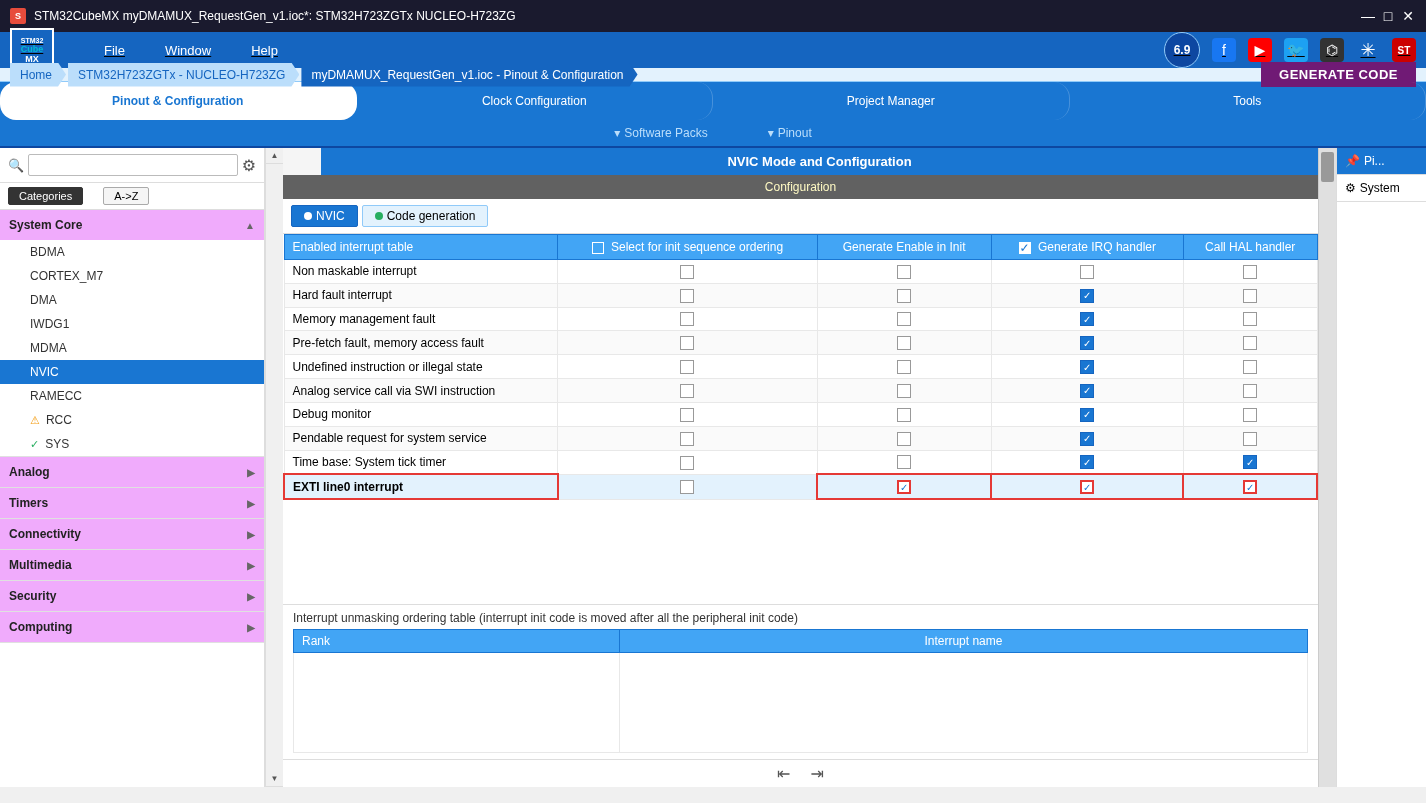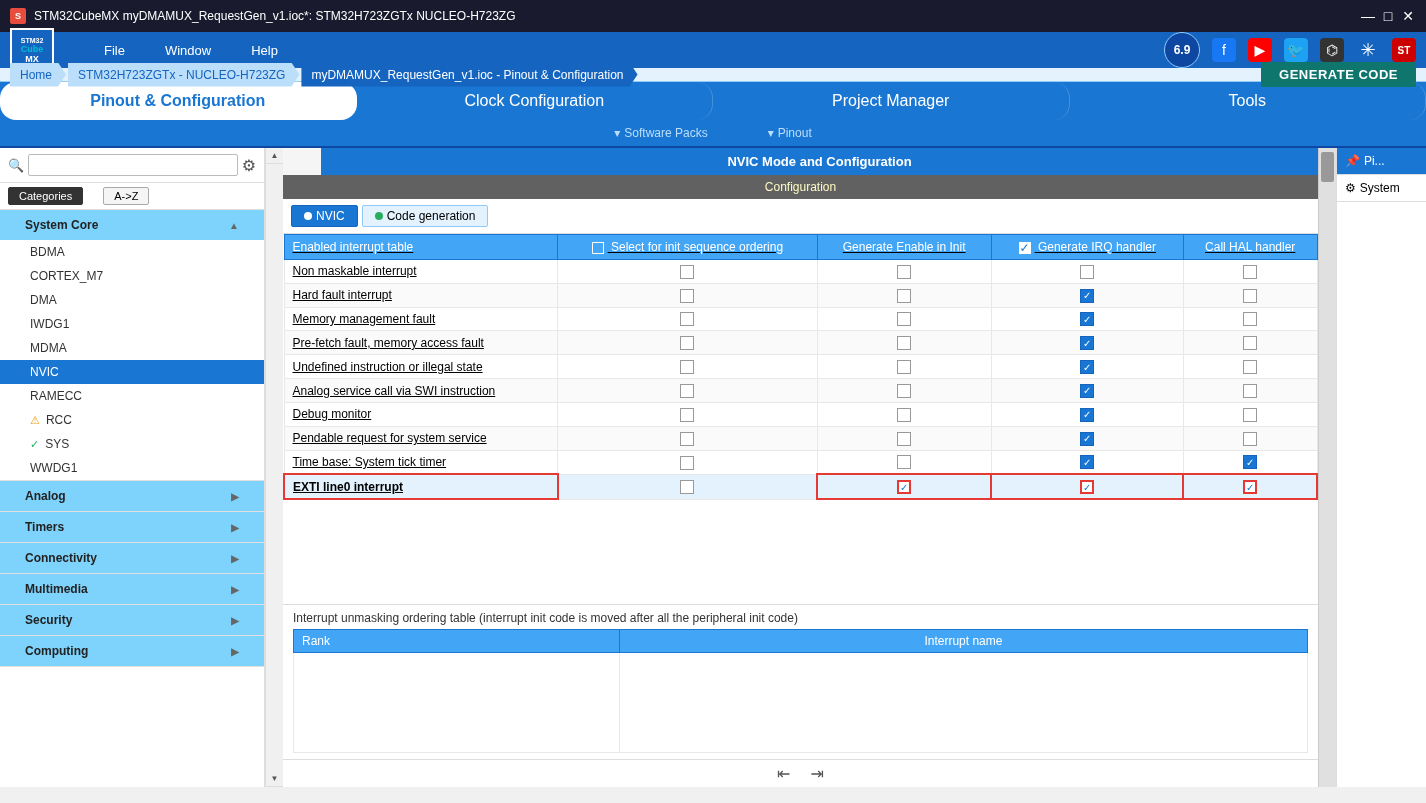--- a/index.html
+++ b/index.html
@@ -20,20 +20,21 @@
     .titlebar-controls { display: flex; gap: 4px; }
     .titlebar-btn { width: 16px; height: 16px; border: none; background: transparent; color: #fff; cursor: pointer; font-size: 14px; display: flex; align-items: center; justify-content: center; }
 
     
     .menubar {
       height: 36px;
       background: #1565c0;
       display: flex;
       align-items: center;
       padding: 0 0 0 10px;
+      text-decoration: underline;
     }
     .menubar-logo { display: flex; align-items: center; margin-right: 30px; }
     .logo-box { width: 44px; height: 44px; background: #1565c0; border: 2px solid #fff; display: flex; flex-direction: column; align-items: center; justify-content: center; }
     .logo-stm { font-size: 7px; color: #fff; font-weight: bold; }
     .logo-cube { font-size: 9px; color: #00bcd4; font-weight: bold; }
     .logo-mx { font-size: 9px; color: #fff; font-weight: bold; }
     .menubar-items { display: flex; gap: 0; flex: 1; }
     .menubar-item { color: #fff; padding: 0 20px; height: 28px; display: flex; align-items: center; cursor: pointer; font-size: 13px; }
     .menubar-right { display: flex; align-items: center; gap: 12px; padding-right: 10px; }
     .social-icon { width: 24px; height: 24px; border-radius: 4px; display: flex; align-items: center; justify-content: center; font-size: 14px; cursor: pointer; }
@@ -66,21 +67,21 @@
       color: #1565c0;
       cursor: pointer;
       height: 24px;
     }
     .breadcrumb-item.active {
       background: #1565c0;
       color: #fff;
     }
     .generate-btn {
       margin-left: auto;
-      background: #0f766e;
+      background: #701a75;
       color: #fff;
       border: none;
       padding: 5px 18px;
       font-size: 13px;
       font-weight: bold;
       cursor: pointer;
       letter-spacing: 0.5px;
     }
 
     
@@ -89,21 +90,21 @@
       background: #1976d2;
       display: flex;
       align-items: stretch;
     }
     .tab {
       flex: 1;
       display: flex;
       align-items: center;
       justify-content: center;
       color: #fff;
-      font-size: 16px;
+      font-size: 12px;
       cursor: pointer;
       border-right: 1px solid rgba(255,255,255,0.2);
       border-radius: 16px;
     }
     .tab.active {
       background: #fff;
       color: #1976d2;
       font-weight: bold;
     }
 
@@ -172,26 +173,26 @@
 
     .sidebar-content { overflow-y: auto; flex: 1; }
 
     .sidebar-section {
       border-bottom: 1px solid #e0e0e0;
     }
     .sidebar-section-header {
       display: flex;
       align-items: center;
       justify-content: space-between;
-      padding: 8px 25px;
+      padding: 8px 9px;
       cursor: pointer;
       font-weight: bold;
       font-size: 12px;
       color: #222;
-      background: #7dd3fc;
+      background: #f0abfc;
     }
     .sidebar-section-header .chevron { font-size: 10px; color: #666; }
 
     .sidebar-items { padding: 0; }
     .sidebar-item {
       padding: 5px 12px 5px 30px;
       cursor: pointer;
       font-size: 12px;
       color: #333;
       display: flex;
@@ -258,21 +259,20 @@
     .nvic-tab.active { background: #1976d2; color: #fff; border-color: #1565c0; }
     .nvic-tab-dot { width: 8px; height: 8px; border-radius: 50%; background: #1976d2; }
     .nvic-tab.active .nvic-tab-dot { background: #fff; }
     .nvic-tab-dot-green { background: #27ae60; }
 
     
     .nvic-table-container {
       overflow-x: auto;
       overflow-y: auto;
       flex: 1;
-      text-decoration: underline;
     }
 
     table {
       width: 100%;
       border-collapse: collapse;
       font-size: 11px;
     }
     thead tr {
       background: #42a5f5;
       color: #fff;
@@ -478,21 +478,20 @@
             <div class="sidebar-item active">NVIC</div>
             <div class="sidebar-item">RAMECC</div>
             <div class="sidebar-item">
               <span class="warning-icon">⚠</span>
               <span>RCC</span>
             </div>
             <div class="sidebar-item">
               <span class="check-icon">✓</span>
               <span>SYS</span>
             </div>
-            <div class="sidebar-item">WWDG1</div>
           </div>
         </div>
 
         <div class="sidebar-section">
           <div class="sidebar-section-header">
             <span>Analog</span>
             <span class="chevron">▶</span>
           </div>
         </div>
 

